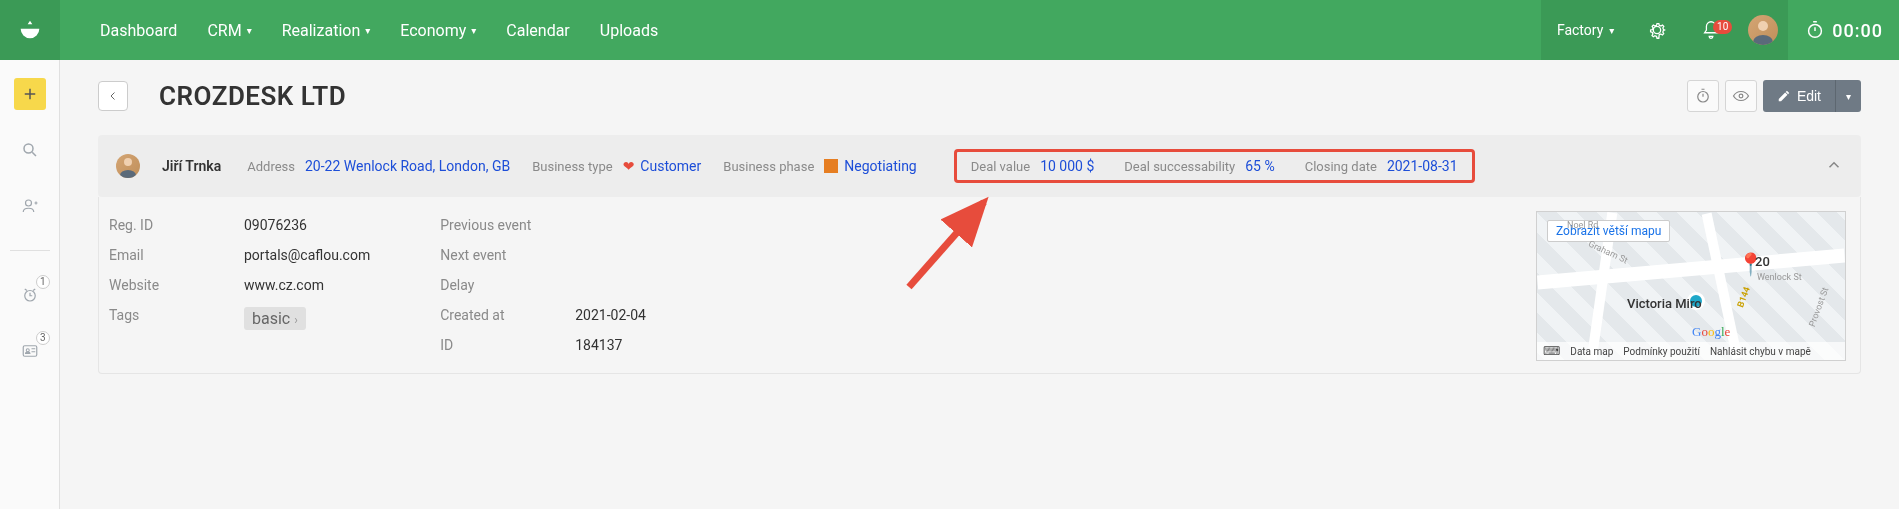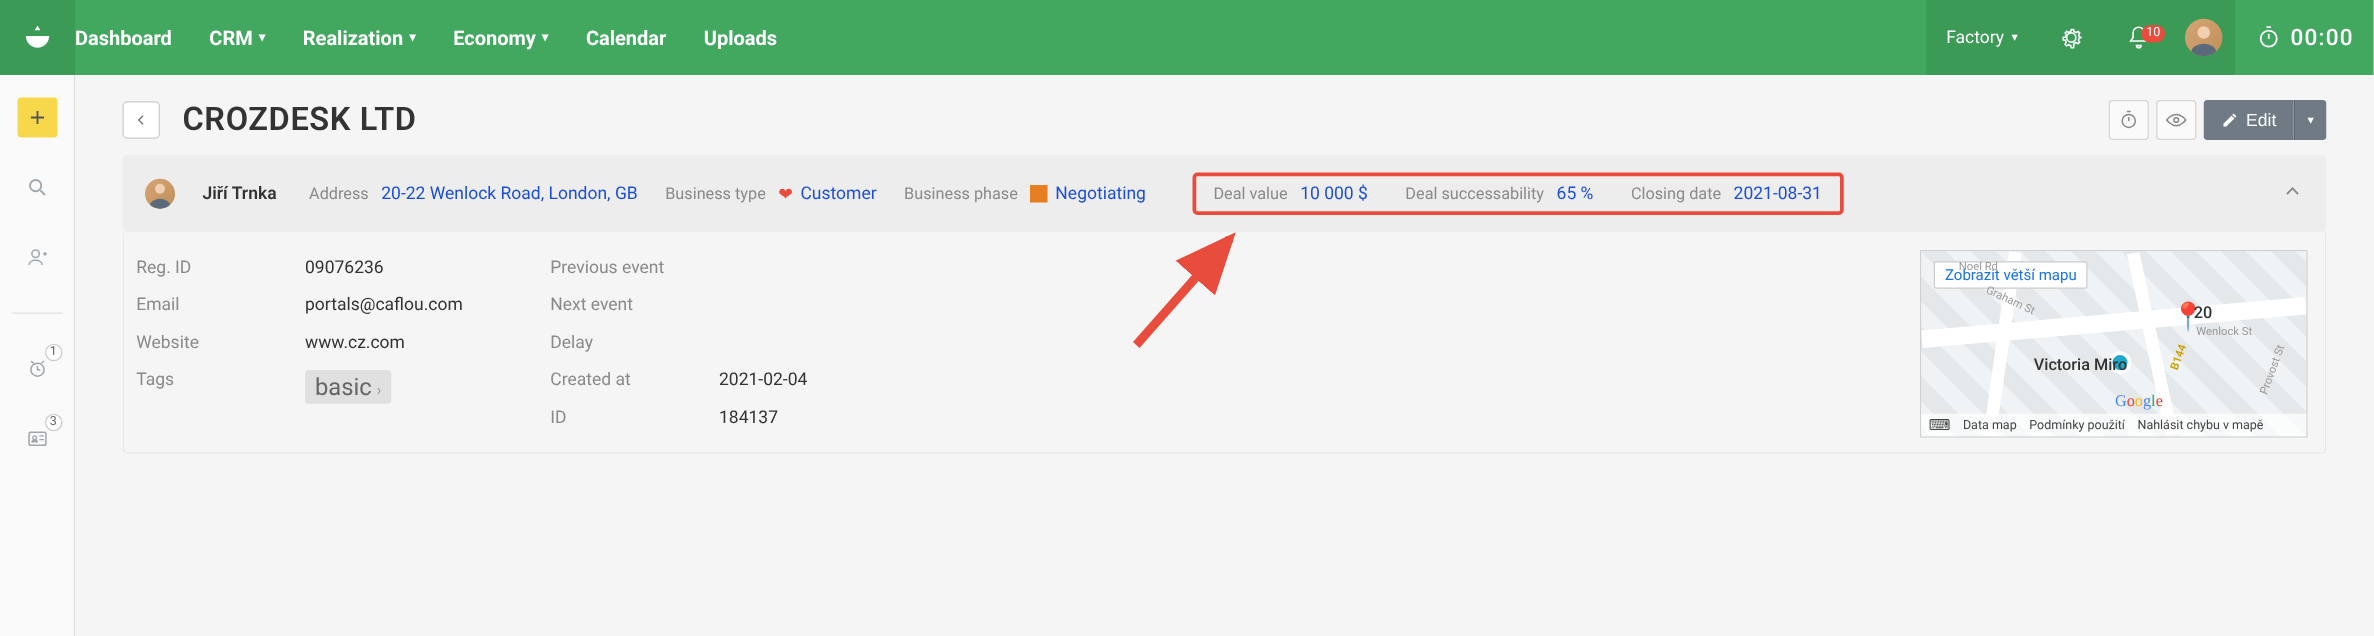--- a/index.html
+++ b/index.html
@@ -2,21 +2,21 @@
 <html><head>
 <meta charset="utf-8">
 <style>
   * { box-sizing: border-box; margin: 0; padding: 0; }
   body { font-family: -apple-system, BlinkMacSystemFont, "Segoe UI", Roboto, Arial, sans-serif; background:#f5f5f5; color:#333; font-size:14px; }
   
   
   .topbar { background:#42a85f; height:60px; display:flex; align-items:center; padding:0 0 0 0; color:#fff; }
   .logo-box { width:60px; height:60px; display:flex; align-items:center; justify-content:center; background:#3b9a56; }
   .logo-box svg { width:28px; height:28px; fill:#fff; }
-  .nav { display:flex; gap:30px; font-size:16px; font-weight:700; }
+  .nav { display:flex; gap:30px; margin-left:40px; font-size:16px; font-weight:400; }
   .nav-item { display:flex; align-items:center; gap:5px; cursor:pointer; }
   .nav-item .chev { font-size:10px; }
   .topbar-spacer { flex:1; }
   .right-nav { display:flex; align-items:center; height:100%; }
   .right-item { height:60px; display:flex; align-items:center; padding:0 16px; cursor:pointer; gap:6px; position:relative; }
   .right-item.dark { background:#3b9a56; }
   .right-item .chev { font-size:10px; }
   .bell-badge { position:absolute; top:20px; right:6px; background:#e74c3c; color:#fff; font-size:10px; border-radius:8px; padding:0 4px; line-height:14px; min-width:16px; text-align:right; }
   .avatar { width:30px; height:30px; border-radius:50%; background:linear-gradient(135deg,#d4a574,#c08f5a); display:inline-block; position:relative; overflow:hidden; }
   .avatar::after { content:""; position:absolute; left:50%; top:6px; transform:translateX(-50%); width:10px; height:10px; background:#f0d0b0; border-radius:50%; }
@@ -25,21 +25,21 @@
   
   
   .sidebar { position:absolute; left:0; top:60px; width:60px; bottom:0; background:#fafafa; border-right:1px solid #e0e0e0; display:flex; flex-direction:column; align-items:center; padding-top:18px; gap:24px; }
   .side-btn { width:32px; height:32px; display:flex; align-items:center; justify-content:center; cursor:pointer; position:relative; color:#9fa6ad; }
   .side-btn.add { background:#f7d84b; color:#555; border-radius:3px; }
   .side-divider { width:40px; height:1px; background:#e0e0e0; margin:4px 0; }
   .side-badge { position:absolute; top:-4px; right:-4px; background:#fff; border:1px solid #ccc; color:#666; font-size:10px; border-radius:8px; padding:0 3px; line-height:12px; }
   
   
   .main { margin-left:60px; padding:20px 38px; }
-  .title-row { display:flex; align-items:center; gap:18px; margin-bottom:12px; }
+  .title-row { display:flex; align-items:center; gap:31px; margin-bottom:23px; }
   .back-btn { width:30px; height:30px; border:1px solid #ccc; background:#fff; border-radius:4px; display:flex; align-items:center; justify-content:center; cursor:pointer; color:#666; }
   .page-title { font-size:26px; font-weight:600; color:#333; letter-spacing:0.5px; }
   .title-actions { margin-left:auto; display:flex; gap:6px; align-items:center; }
   .icon-btn { width:32px; height:32px; border:1px solid #d5d5d5; background:#fafafa; border-radius:3px; display:flex; align-items:center; justify-content:center; cursor:pointer; color:#888; }
   .edit-group { display:flex; }
   .edit-btn { background:#6f7a85; color:#fff; border:none; height:32px; padding:0 14px; display:flex; align-items:center; gap:6px; cursor:pointer; border-radius:3px 0 0 3px; font-size:14px; }
   .edit-drop { background:#6f7a85; color:#fff; border:none; border-left:1px solid #5d6770; height:32px; width:26px; display:flex; align-items:center; justify-content:center; cursor:pointer; border-radius:0 3px 3px 0; }
   
   
   .summary-bar { background:#ededed; border-radius:4px; padding:14px 18px; display:flex; align-items:center; gap:22px; font-size:14px; }
@@ -54,21 +54,21 @@
   .phase-swatch { width:14px; height:14px; background:#e67e22; display:inline-block; }
   .highlight-box { border:3px solid #e74c3c; border-radius:4px; padding:6px 14px; display:flex; gap:30px; align-items:center;margin-left:15px; }
   .collapse-chev { margin-left:auto; color:#888; cursor:pointer; }
   
   
   .detail-panel { background:#f5f5f5; border-left:1px solid #e5e5e5; border-right:1px solid #e5e5e5; border-bottom:1px solid #e5e5e5; border-radius:0 0 4px 4px; padding:20px 10px 20px 10px; margin-top:0; display:flex; gap:70px; position:relative; }
   .detail-col { display:flex; flex-direction:column; gap:14px; }
   .detail-row { display:flex; }
   .detail-label { width:135px; color:#8a8a8a; font-size:14px; }
   .detail-value { color:#333; font-size:14px; }
-  .tag-chip { background:#e0e0e0; padding:2px 8px; border-radius:3px; font-size:19px; color:#666; position:relative; }
+  .tag-chip { background:#e0e0e0; padding:2px 8px; border-radius:3px; font-size:16px; color:#666; position:relative; }
   .tag-chip::after { content:"›"; margin-left:4px; color:#999; font-size:12px; }
   
   
   .map-box { position:absolute; right:14px; top:14px; width:310px; height:150px; background:#e8ecef; border:1px solid #d0d0d0; }
   .map-inner { position:relative; width:100%; height:100%; background:linear-gradient(45deg,#e4e8eb 25%,#f0f3f5 25%,#f0f3f5 50%,#e4e8eb 50%,#e4e8eb 75%,#f0f3f5 75%); background-size:40px 40px; }
   .map-road { position:absolute; background:#fff; }
   .map-r1 { left:0; top:50px; right:0; height:14px; transform:rotate(-5deg); }
   .map-r2 { left:60px; top:0; bottom:0; width:10px; transform:rotate(8deg); }
   .map-r3 { left:180px; top:0; bottom:0; width:10px; transform:rotate(-12deg); }
   .map-pin { position:absolute; left:200px; top:40px; color:#e74c3c; font-size:22px; }

